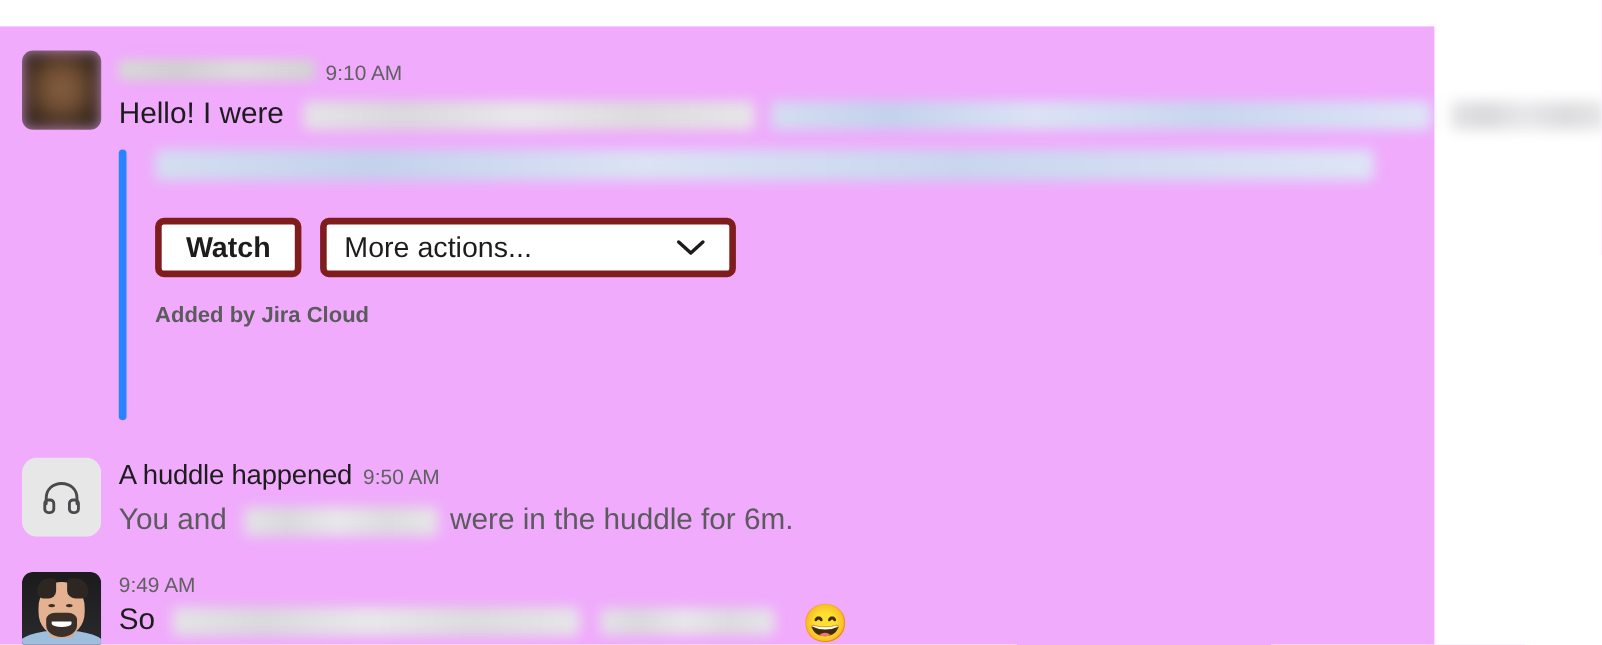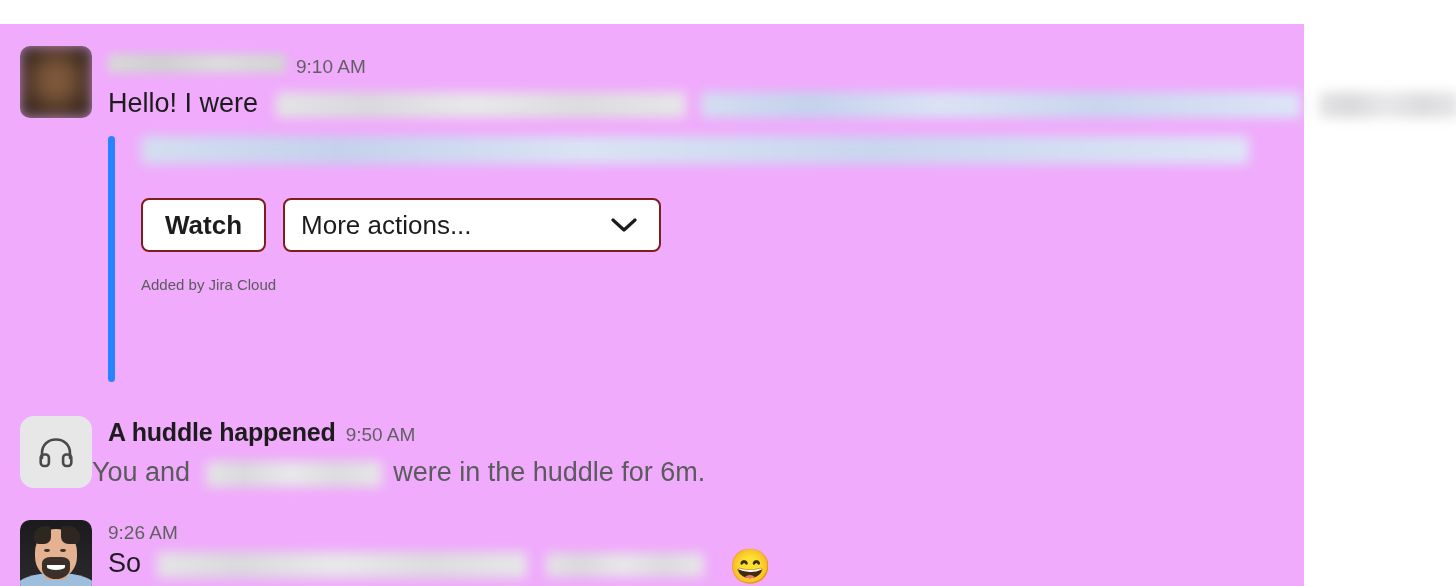--- a/index.html
+++ b/index.html
@@ -103,21 +103,21 @@
     background: #ffffff;
     border-radius: 0 0 60% 60%;
   }
 
   
   .msg-head {
     position: absolute;
     display: flex; align-items: baseline; gap: 10px;
   }
   .sender-name {
-    font-size: 25px; font-weight: 700; color: #1d1c1d;
+    font-size: 25px; font-weight: 400; color: #1d1c1d;
     letter-spacing: -0.2px; line-height: 1;
   }
   .sender-name.redacted {
     display: inline-block;
     width: 178px; height: 19px;
     background: linear-gradient(90deg,#d8d8d8,#cfcfcf 30%,#dcdcdc 62%,#d2d2d2);
     filter: blur(5px);
     border-radius: 3px;
   }
   .timestamp {
@@ -192,38 +192,38 @@
     margin: 0 14px 0 28px;
     flex: 0 0 auto;
   }
 
   .att-actions {
     display: flex; align-items: center; gap: 17px;
     margin-top: 26px;
   }
   .btn {
     height: 54px;
-    border: 2px solid #7f1d1d;
+    border: 6px solid #7f1d1d;
     border-radius: 8px;
     background: #ffffff;
     display: flex; align-items: center;
     padding: 0 20px;
     cursor: pointer;
   }
   .btn-watch { font-size: 26px; font-weight: 700; color: #1d1c1d; padding: 0 22px; }
   .btn-more {
     width: 378px;
     justify-content: space-between;
     font-size: 26px; color: #1d1c1d; font-weight: 400;
     padding: 0 22px 0 16px;
   }
 
   .att-footer {
     margin-top: 24px;
-    font-size: 15px; color: #5b5b5d;
+    font-size: 20px; color: #5b5b5d; font-weight: bold;
   }
 
   
   .emoji {
     display: inline-block;
     vertical-align: -6px;
     font-size: 34px;
     line-height: 1;
   }
 
@@ -292,21 +292,21 @@
           <rect x="25.1" y="18.5" width="8.2" height="11.5" rx="3.2" fill="none" stroke="#4a4a4c" stroke-width="2.6"></rect>
         </svg>
       </div>
     </div>
 
     <div class="msg-head" style="left:108px; top:396px;">
       <span class="sender-name">A huddle happened</span>
       <span class="timestamp">9:50 AM</span>
     </div>
 
-    <div class="msg-body secondary" style="left:92px; top:433px;">
+    <div class="msg-body secondary" style="left:108px; top:433px;">
       <span>You and</span>
       <span class="redact" style="width:176px;height:26px;margin-left:8px;margin-right:4px;"></span>
       <span>were in the huddle for 6m.</span>
     </div>
   </div>
 
   <div class="msg" style="top:0;height:90px;">
 
     <div class="avatar-slot" style="top:496px;">
       <div class="avatar-photo">
@@ -316,21 +316,21 @@
         <div class="ph-hairL"></div>
         <div class="ph-hairR"></div>
         <div class="ph-eyeL"></div>
         <div class="ph-eyeR"></div>
         <div class="ph-beard"></div>
         <div class="ph-mouth"></div>
       </div>
     </div>
 
     <div class="msg-head" style="left:108px; top:499px;">
-      <span class="timestamp">9:26 AM</span>
+      <span class="timestamp">9:49 AM</span>
     </div>
 
     <div class="msg-body" style="left:108px; top:524px;">
       <span>So</span>
       <span class="redact" style="width:370px;height:26px;margin-left:8px;"></span>
       <span class="redact" style="width:158px;height:24px;margin-left:12px;"></span>
       <span class="emoji" style="margin-left:18px;">😄</span>
     </div>
 
     <div class="frag" style="left:108px; top:578px; width:52px; height:8px; background:#e3e3e5; filter:blur(2px);"></div>

